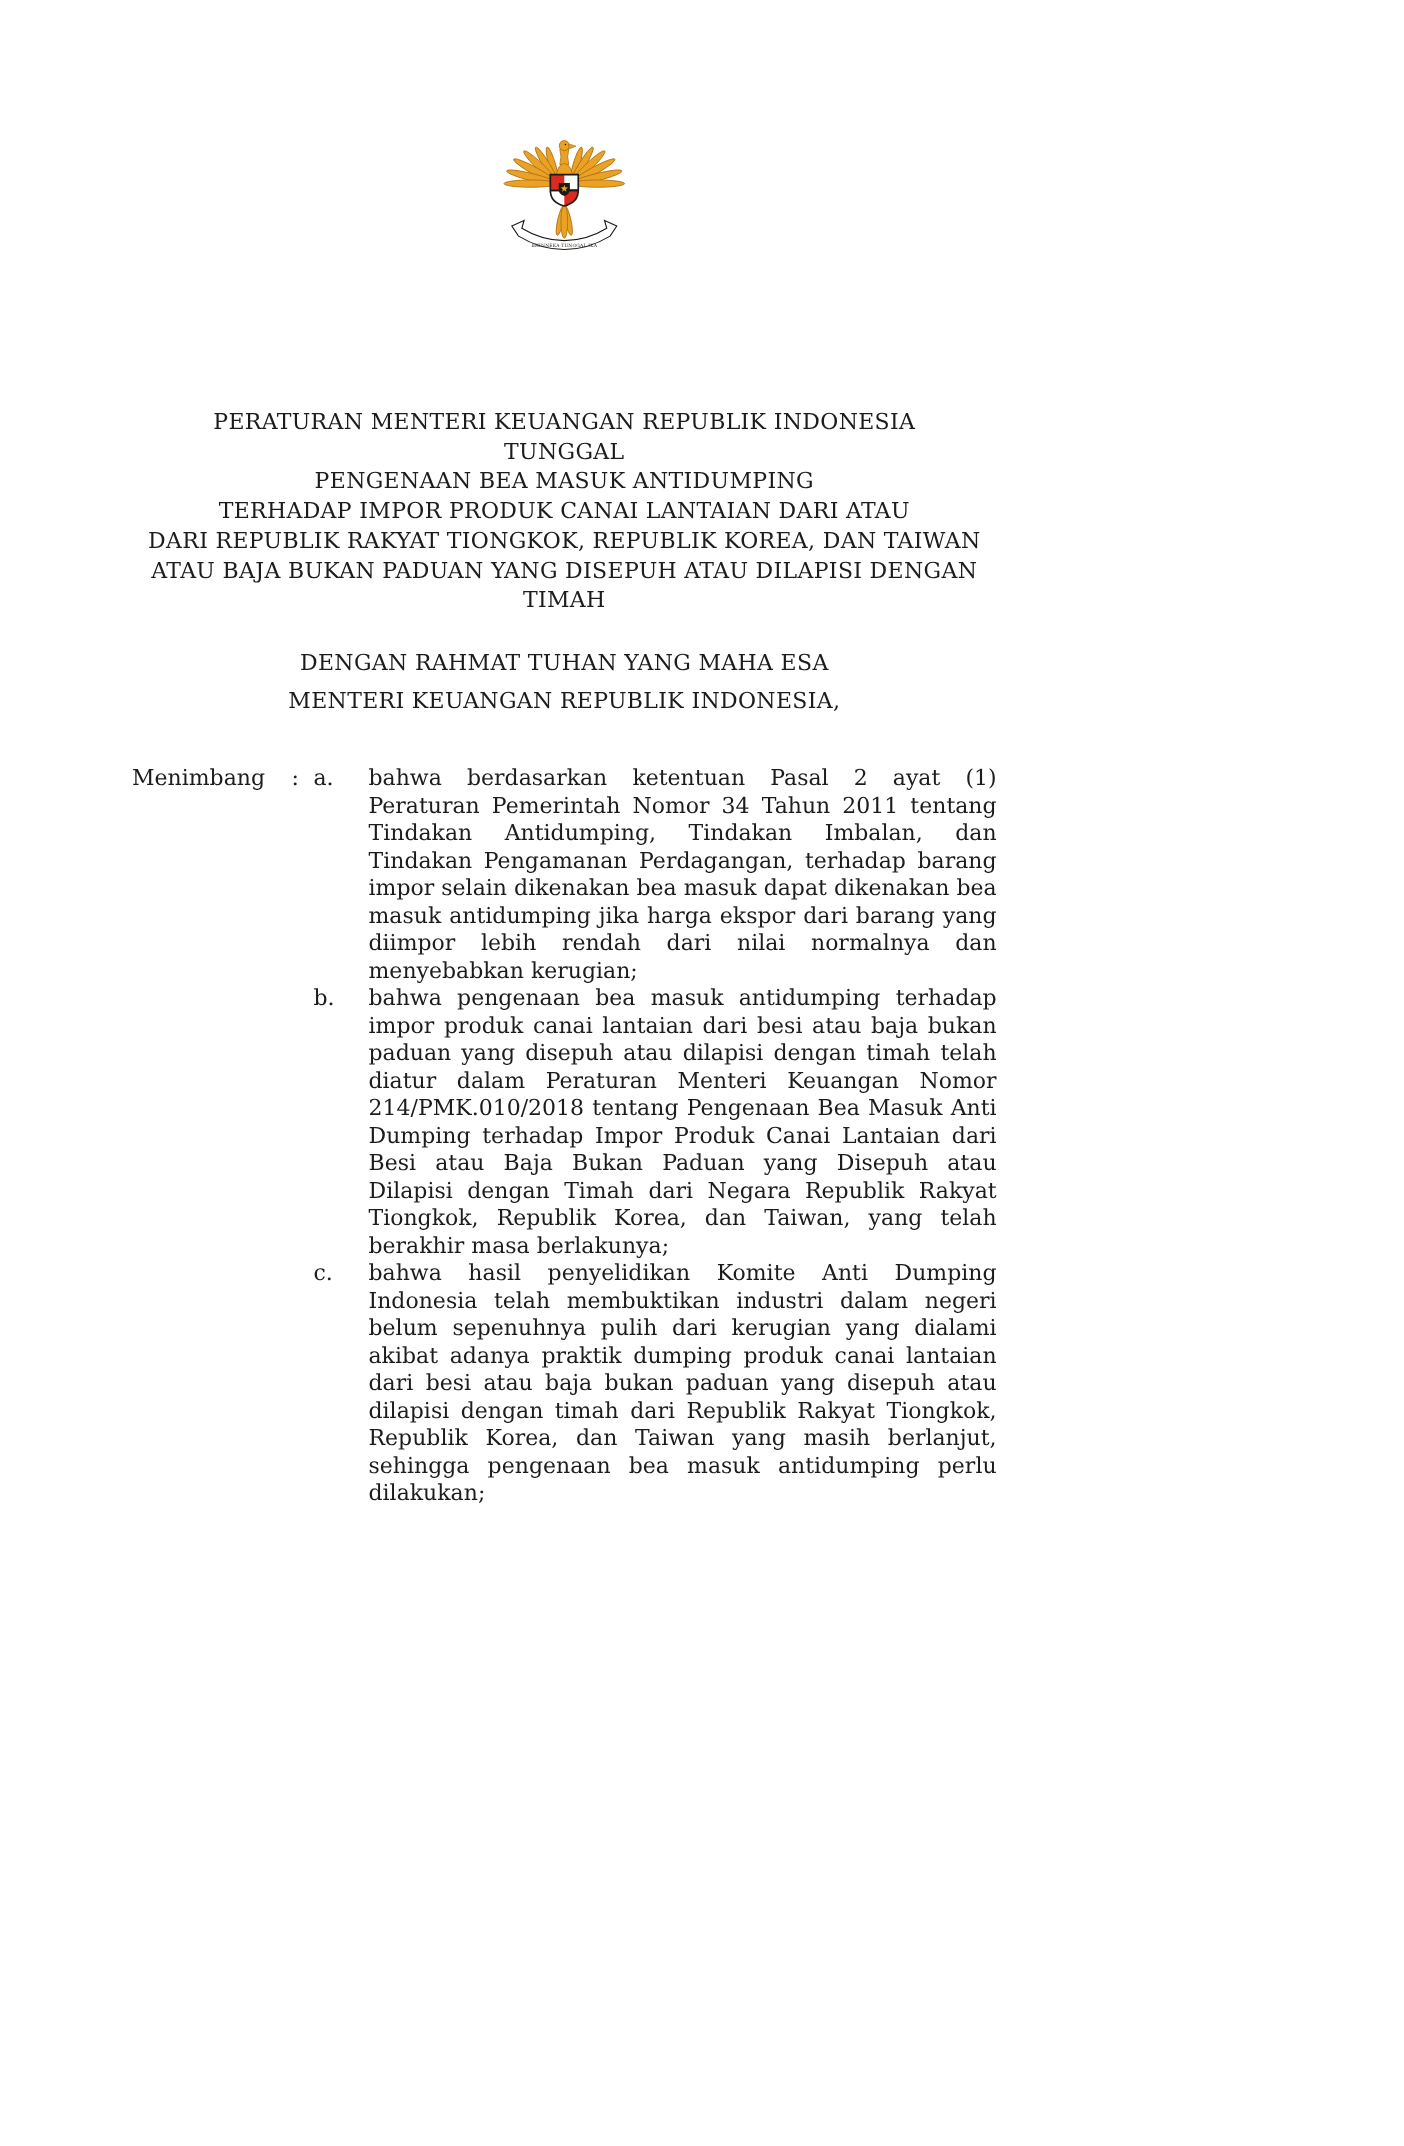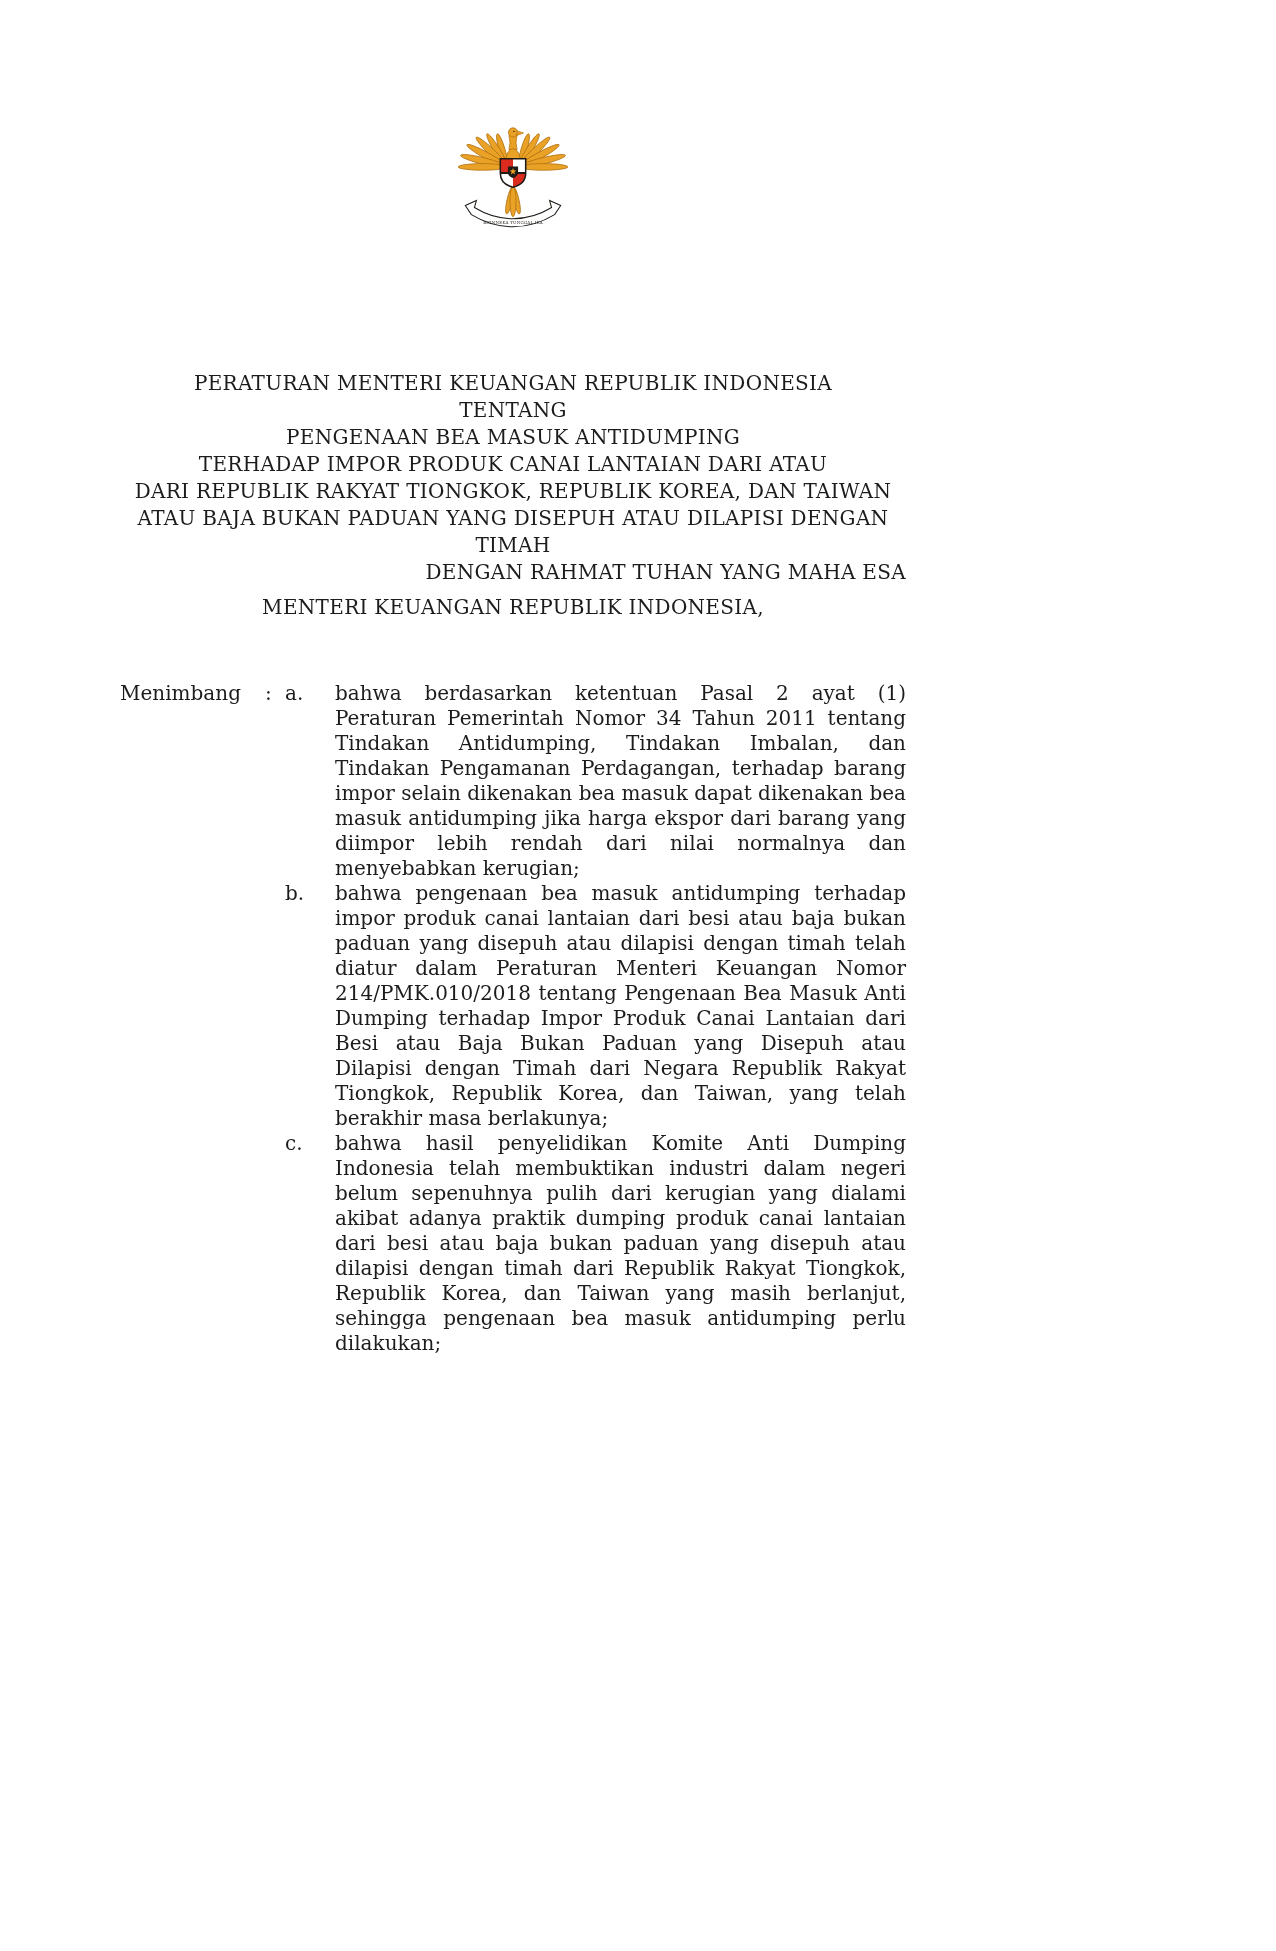--- a/index.html
+++ b/index.html
@@ -30,34 +30,35 @@
     stroke-width: 1.5;
   }
   .title-block {
     margin-top: 132px;
     text-align: center;
     font-size: 20px;
     line-height: 27px;
     letter-spacing: 0.3px;
   }
   .invocation {
-    text-align: right;
+    margin-top: 30px;
+    text-align: center;
     font-size: 20px;
     line-height: 27px;
     letter-spacing: 0.3px;
   }
   .authority {
     margin-top: 8px;
     text-align: center;
     font-size: 20px;
     line-height: 27px;
     letter-spacing: 0.3px;
   }
   .considerations {
-    margin-top: 60px;
+    margin-top: 44px;
     font-size: 20px;
     line-height: 25px;
   }
   .c-row {
     display: grid;
     grid-template-columns: 145px 20px 50px 1fr;
     align-items: start;
   }
   .c-label { text-align: left; }
   .c-colon { text-align: left; }
@@ -152,21 +153,21 @@
 
         <g>
           <path d="M26,196 L48,186 L44,200 C70,216 94,222 120,222 C146,222 170,216 196,200 L192,186 L214,196 L202,214 C172,232 146,238 120,238 C94,238 68,232 38,214 Z" fill="var(--white, #FFFFFF)" stroke="var(--black, #1E1B17)" stroke-width="2"></path>
           <text class="motto-text" x="120" y="233" text-anchor="middle">BHINNEKA TUNGGAL IKA</text>
         </g>
       </svg>
     </div>
 
     <div class="title-block">
       <div>PERATURAN MENTERI KEUANGAN REPUBLIK INDONESIA</div>
-      <div>TENTANG</div>
+      <div>TUNGGAL</div>
       <div>PENGENAAN BEA MASUK ANTIDUMPING</div>
       <div>TERHADAP IMPOR PRODUK CANAI LANTAIAN DARI ATAU</div>
       <div>DARI REPUBLIK RAKYAT TIONGKOK, REPUBLIK KOREA, DAN TAIWAN</div>
       <div>ATAU BAJA BUKAN PADUAN YANG DISEPUH ATAU DILAPISI DENGAN TIMAH</div>
     </div>
 
     <div class="invocation">DENGAN RAHMAT TUHAN YANG MAHA ESA</div>
 
     <div class="authority">MENTERI KEUANGAN REPUBLIK INDONESIA,</div>
 

